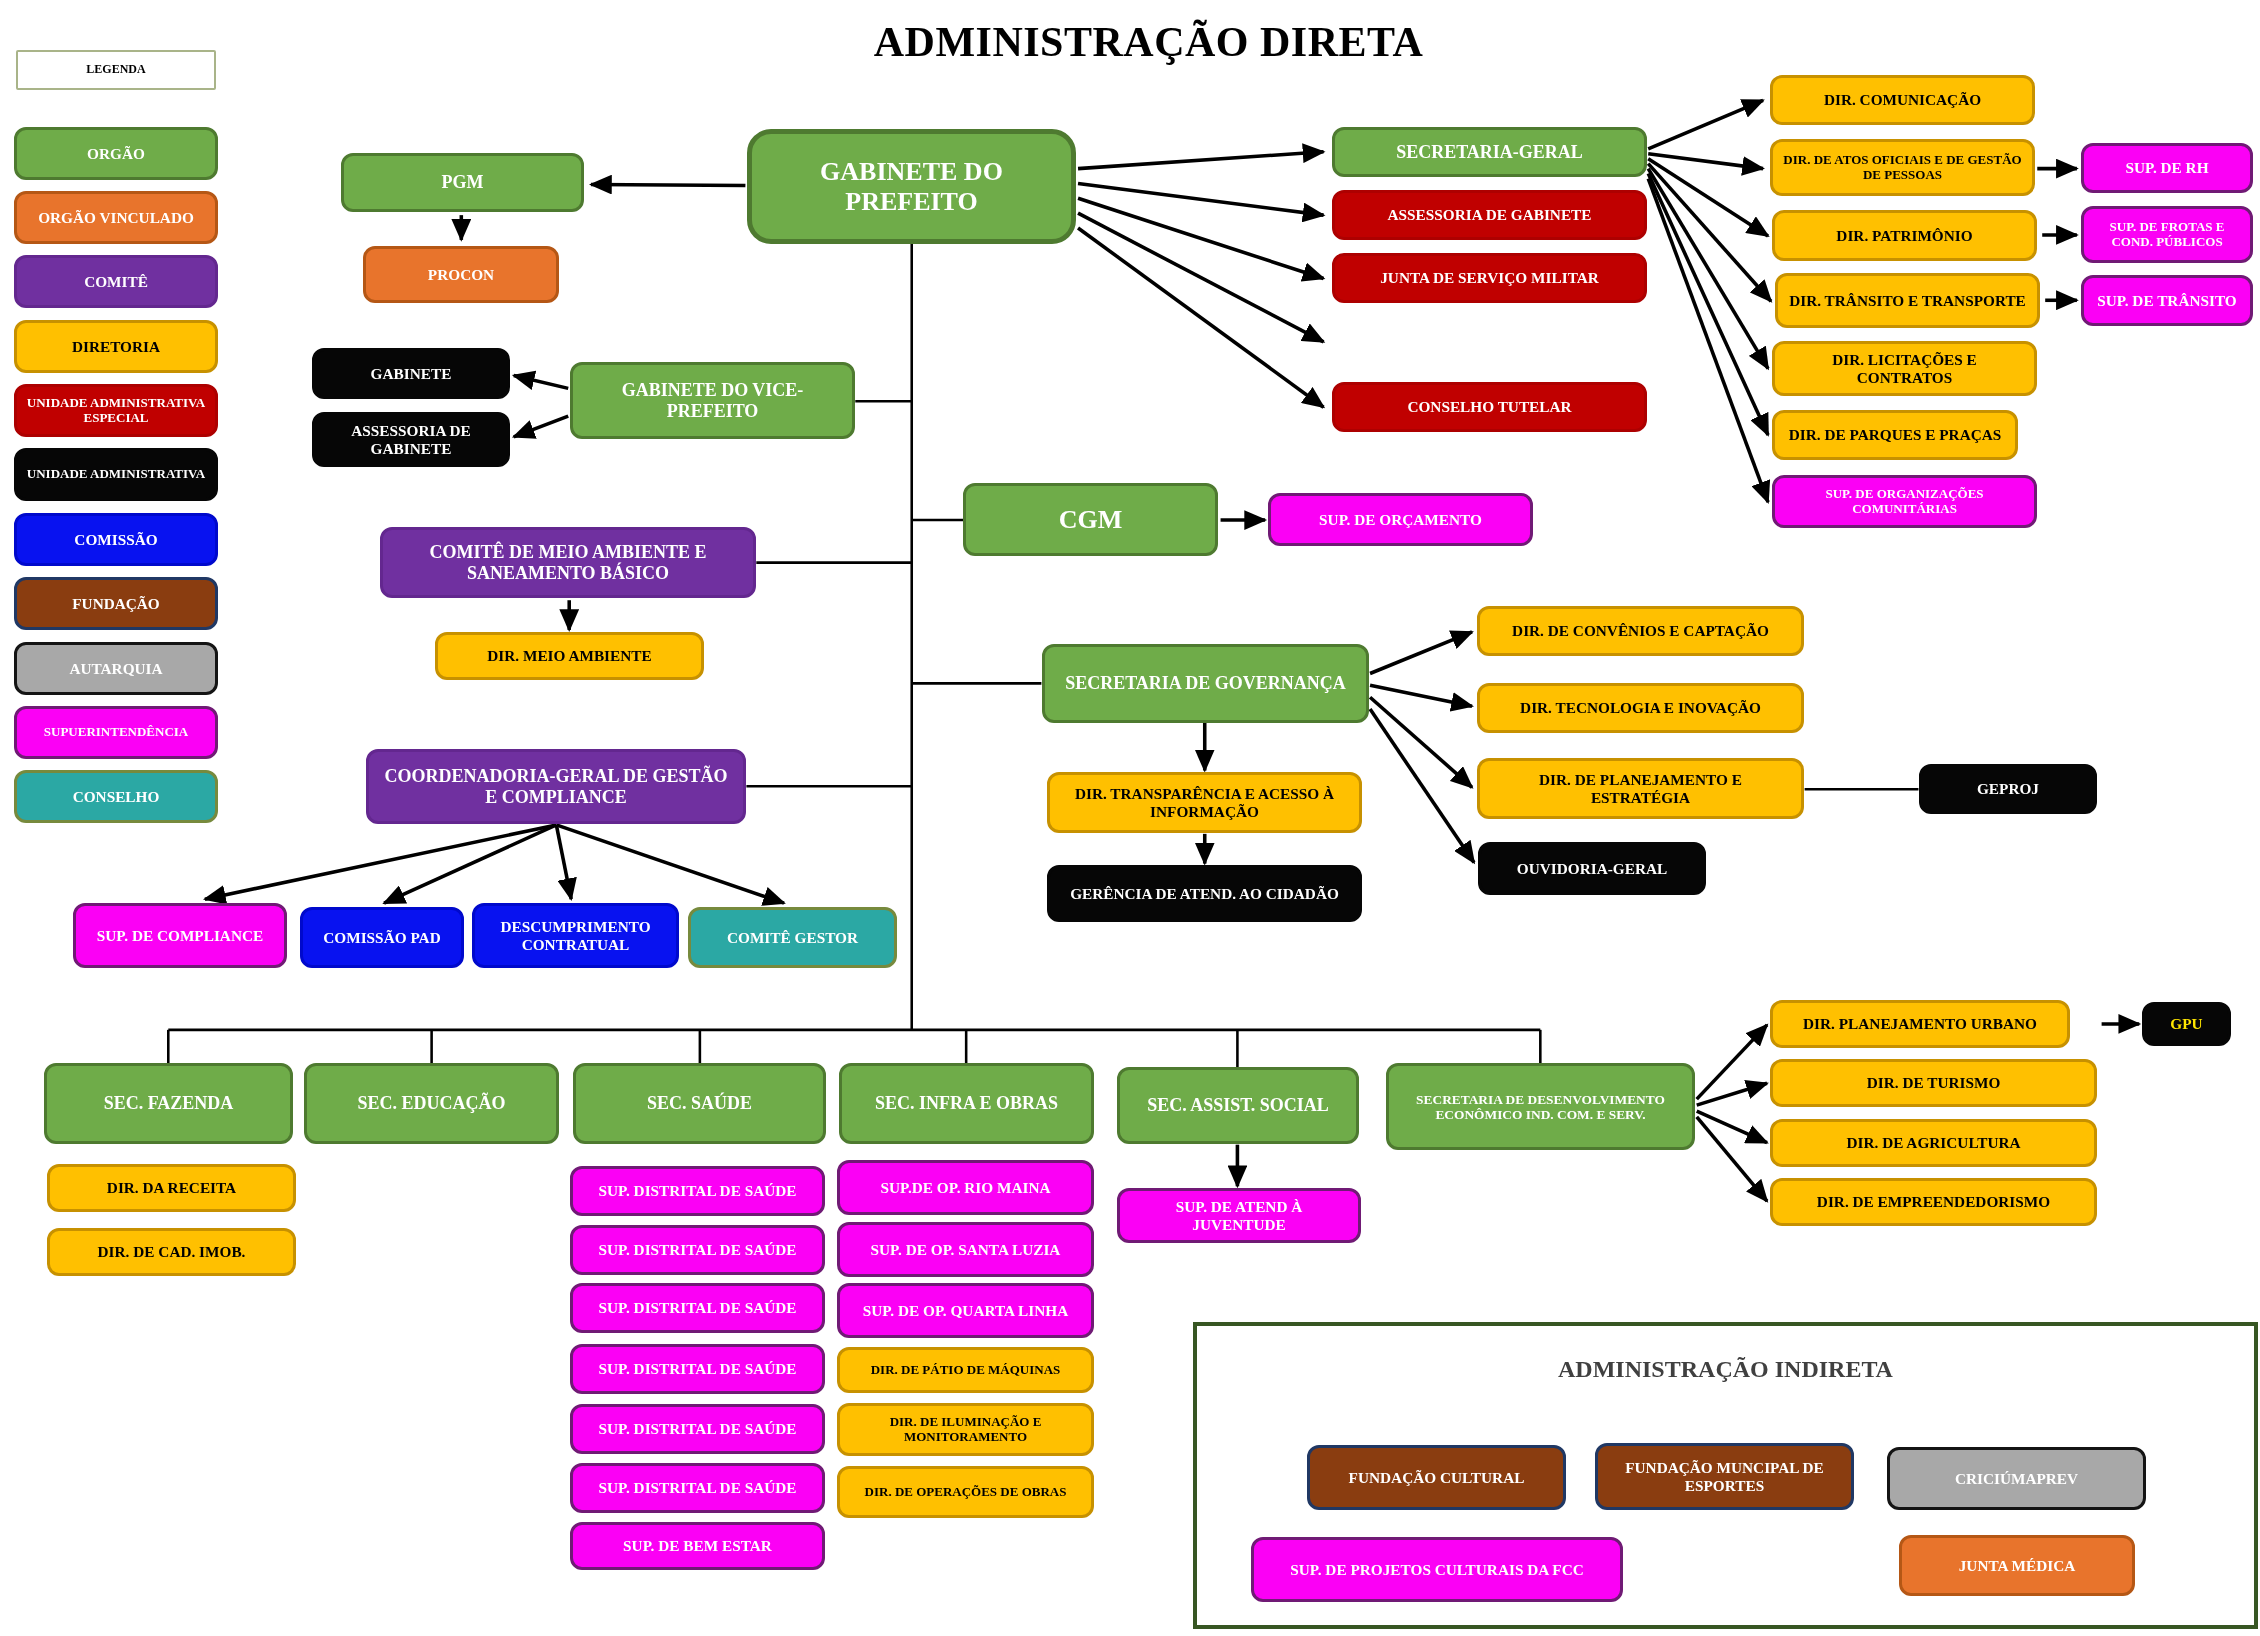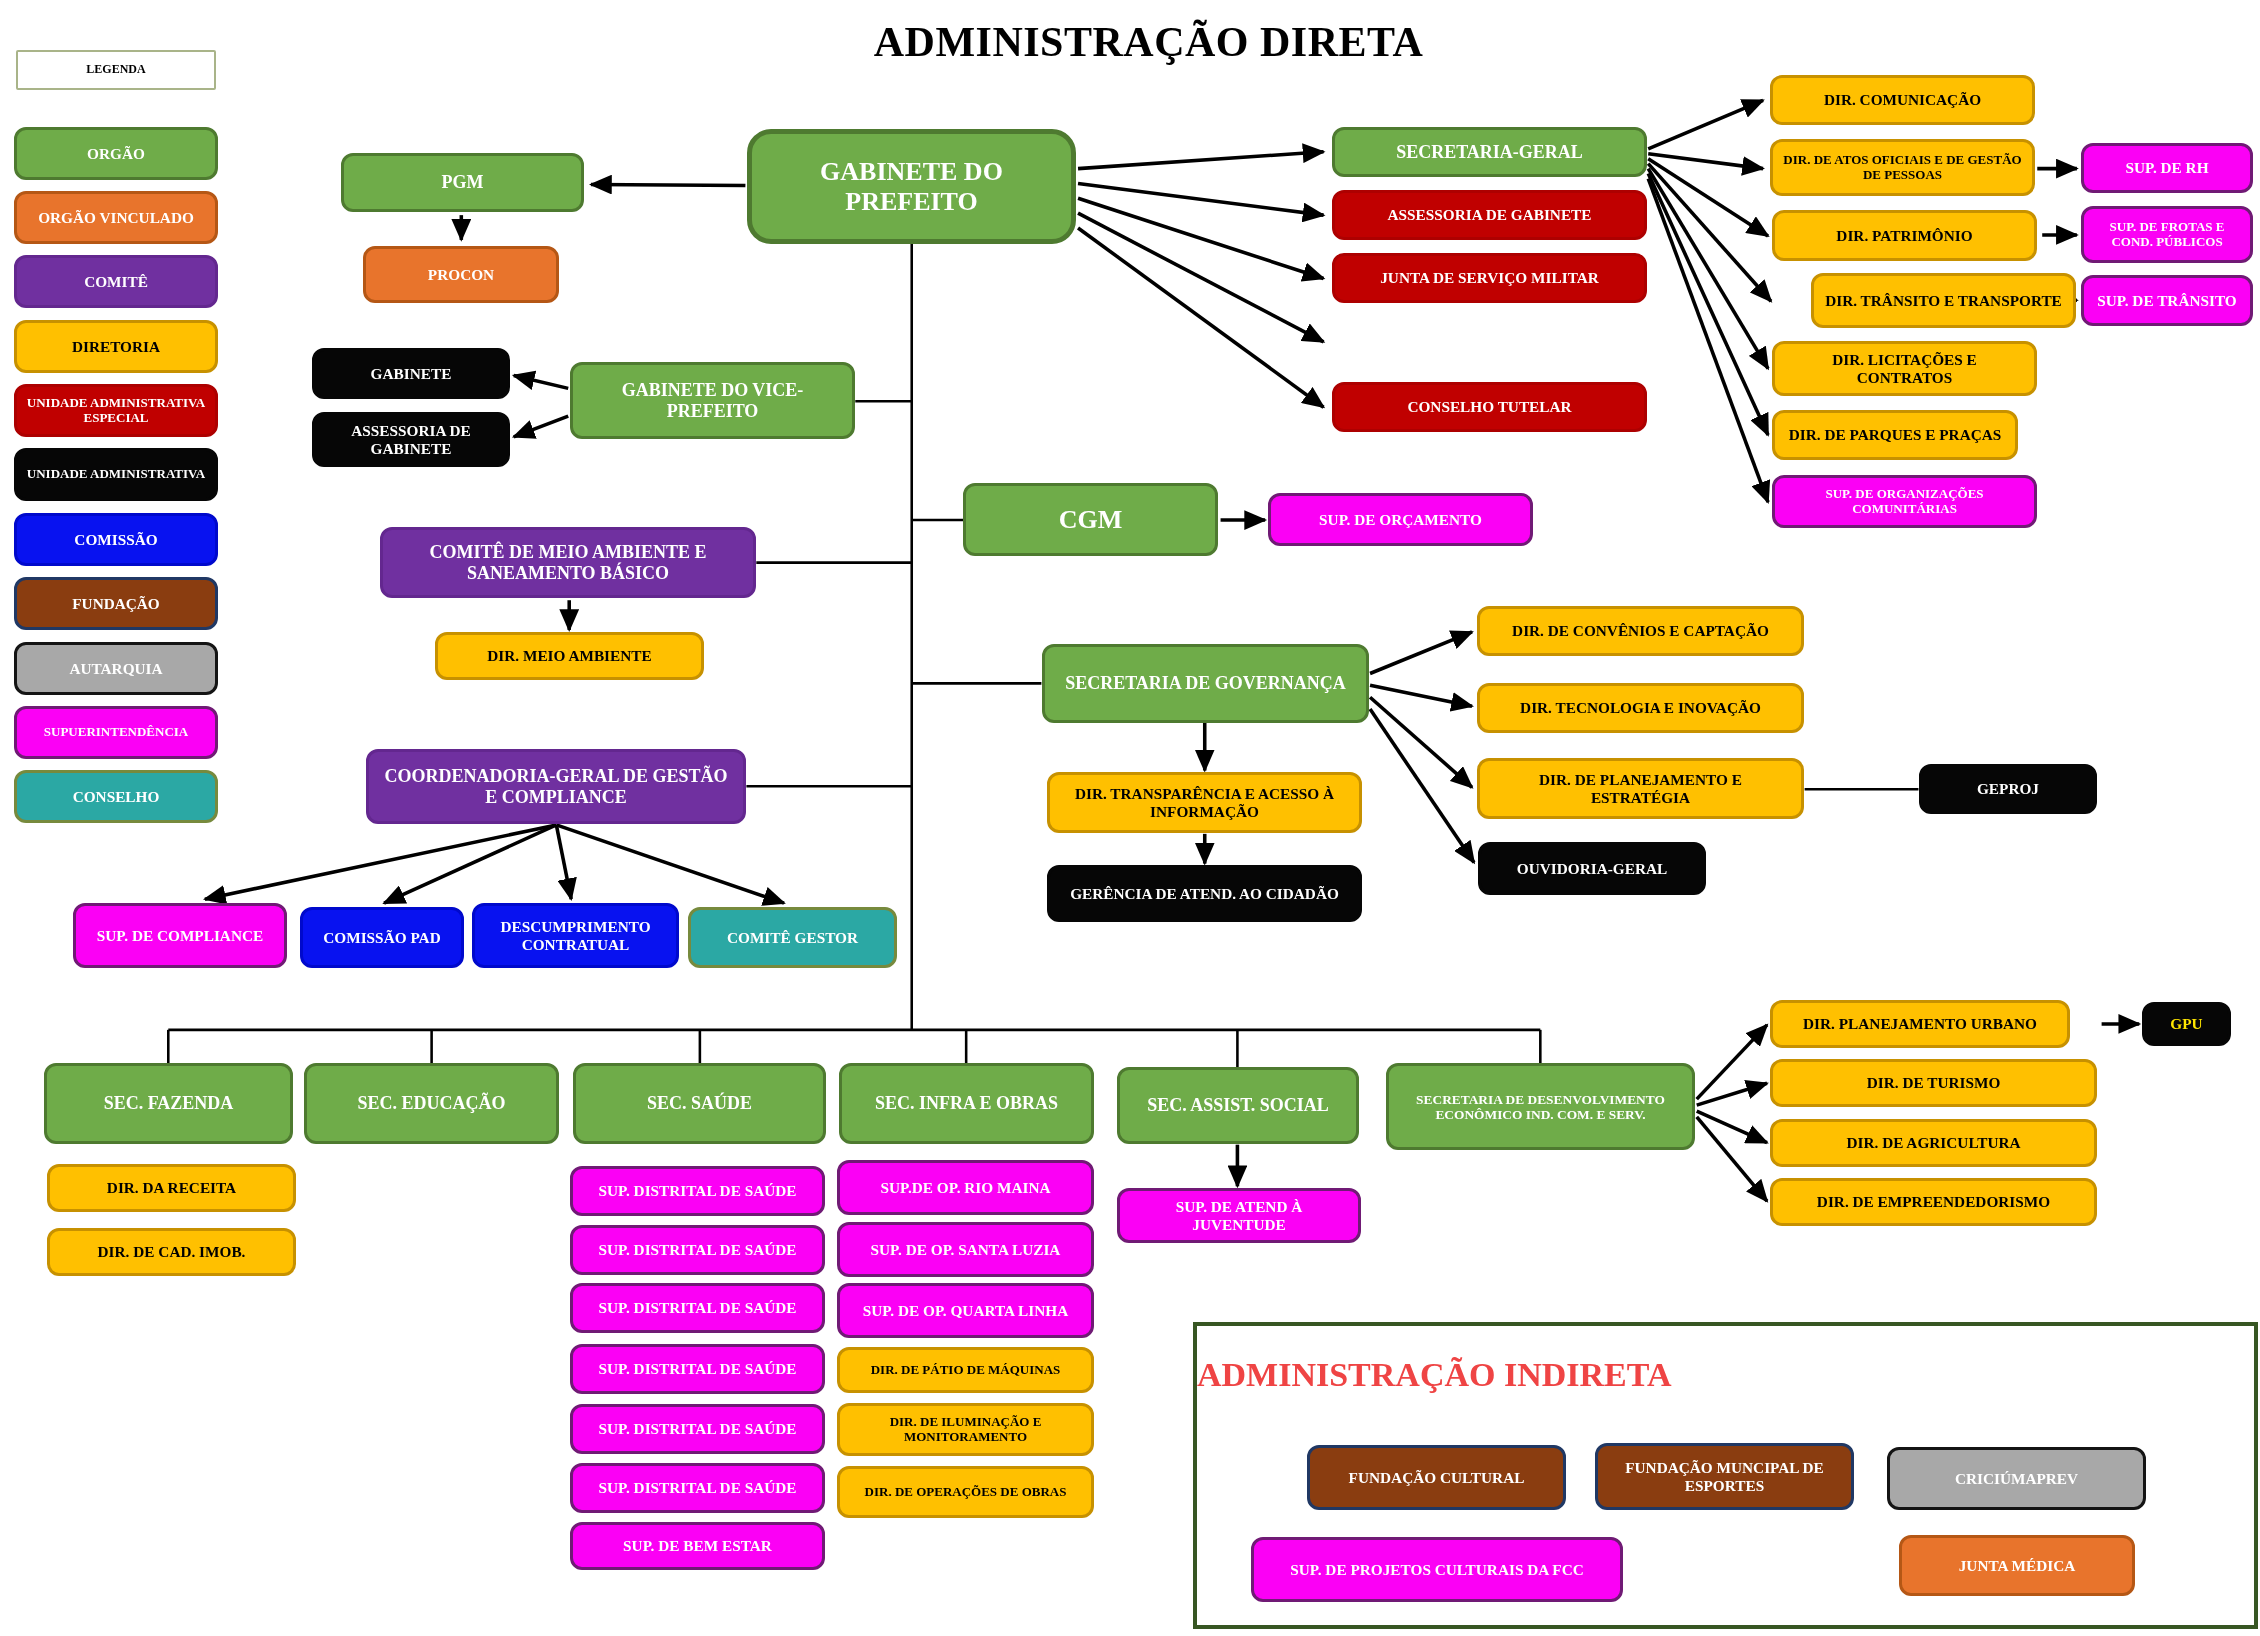--- a/index.html
+++ b/index.html
@@ -22,22 +22,22 @@
   .gray   {background:#A8A8A8;border:3px solid #141414;}
   .magenta{background:#FB00F5;border:3px solid #701a75;}
   .teal   {background:#2BA8A4;border:3px solid #778A3D;}
   .white  {background:#fff;border:2px solid #A9B489;color:#000;}
   .fs-lg{font-size:26px;}
   .fs-md{font-size:18px;}
   .fs-sm{font-size:13.4px;}
   .fs-xs{font-size:13px;}
   .gpu-text{color:#FFE600;}
   .panel{position:absolute;border:4px solid #375623;background:#fff;box-sizing:border-box;}
-  .panel-title{position:absolute;width:100%;text-align:left;top:30px;
-               font-size:34px;font-weight:700;color:#ef4444;}
+  .panel-title{position:absolute;width:100%;text-align:center;top:30px;
+               font-size:24px;font-weight:700;color:#404040;}
 </style>
 </head>
 <body>
 
 <div class="canvas">
 
   <div class="page-title">ADMINISTRAÇÃO DIRETA</div>
 
   <svg class="wires" width="2260" height="1637" viewBox="0 0 2283 1653">
     <defs>
@@ -126,21 +126,21 @@
   <div class="node orange" style="left:363px;top:246px;width:196px;height:57px;">PROCON</div>
 
   <div class="node green fs-md" style="left:1332px;top:127px;width:315px;height:50px;">SECRETARIA-GERAL</div>
   <div class="node red" style="left:1332px;top:190px;width:315px;height:50px;">ASSESSORIA DE GABINETE</div>
   <div class="node red" style="left:1332px;top:253px;width:315px;height:50px;">JUNTA DE SERVIÇO MILITAR</div>
   <div class="node red" style="left:1332px;top:382px;width:315px;height:50px;">CONSELHO TUTELAR</div>
 
   <div class="node yellow" style="left:1770px;top:75px;width:265px;height:50px;">DIR. COMUNICAÇÃO</div>
   <div class="node yellow fs-xs" style="left:1770px;top:139px;width:265px;height:57px;">DIR. DE ATOS OFICIAIS E DE GESTÃO DE PESSOAS</div>
   <div class="node yellow" style="left:1772px;top:210px;width:265px;height:51px;">DIR. PATRIMÔNIO</div>
-  <div class="node yellow" style="left:1775px;top:273px;width:265px;height:55px;margin-left:36px;">DIR. TRÂNSITO E TRANSPORTE</div>
+  <div class="node yellow" style="left:1775px;top:273px;width:265px;height:55px;">DIR. TRÂNSITO E TRANSPORTE</div>
   <div class="node yellow" style="left:1772px;top:341px;width:265px;height:55px;">DIR. LICITAÇÕES E CONTRATOS</div>
   <div class="node yellow" style="left:1772px;top:410px;width:246px;height:50px;">DIR. DE PARQUES E PRAÇAS</div>
   <div class="node magenta fs-xs" style="left:1772px;top:475px;width:265px;height:53px;">SUP. DE ORGANIZAÇÕES COMUNITÁRIAS</div>
   <div class="node magenta" style="left:2081px;top:143px;width:172px;height:50px;">SUP. DE RH</div>
   <div class="node magenta fs-xs" style="left:2081px;top:206px;width:172px;height:57px;">SUP. DE FROTAS E COND. PÚBLICOS</div>
   <div class="node magenta" style="left:2081px;top:275px;width:172px;height:51px;">SUP. DE TRÂNSITO</div>
 
   <div class="node black" style="left:312px;top:348px;width:198px;height:51px;">GABINETE</div>
   <div class="node black" style="left:312px;top:412px;width:198px;height:55px;">ASSESSORIA DE GABINETE</div>
   <div class="node green fs-md" style="left:570px;top:362px;width:285px;height:77px;">GABINETE DO VICE-PREFEITO</div>

